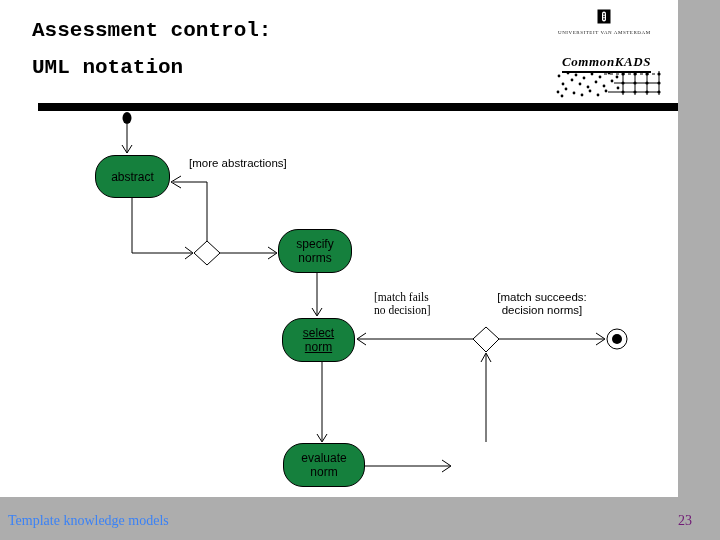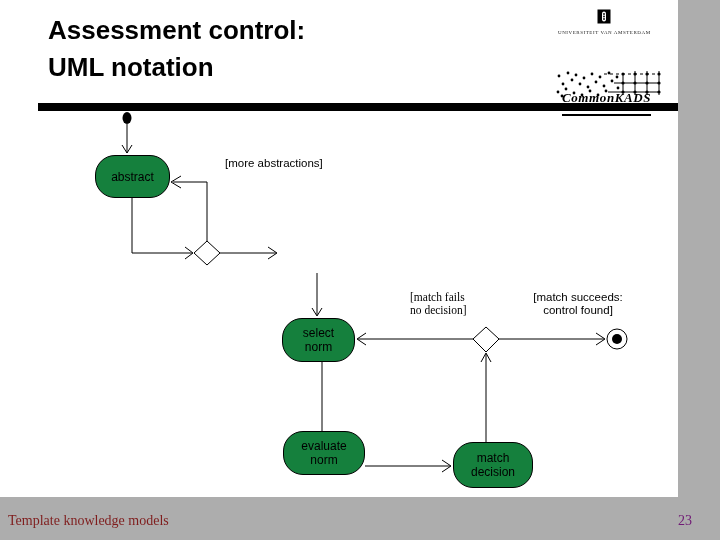--- a/index.html
+++ b/index.html
@@ -2,49 +2,49 @@
 <html><head>
 <meta charset="utf-8">
 <style>
   html,body { margin:0; padding:0; background:#888; }
   .slide {
     position:relative; width:720px; height:540px; background:#ffffff;
     overflow:hidden; font-family:"Liberation Sans", sans-serif; color:#000;
   }
   .right-strip { position:absolute; top:0; right:0; width:42px; height:540px; background:#adadad; }
   .footer-bar  { position:absolute; left:0; top:497px; width:720px; height:43px; background:#adadad; }
-  .footer-text { position:absolute; left:8px; top:513px; font:14px "Liberation Serif", serif; color:#7f1d1d; }
+  .footer-text { position:absolute; left:8px; top:513px; font:14px "Liberation Serif", serif; color:#3b82f6; }
   .page-number { position:absolute; right:28px; top:513px; font:14px "Liberation Serif", serif; color:#701a75; }
 
   .slide-title {
-    position:absolute; left:48px; top:12px;
-    font-size:26px; font-weight:700; line-height:37px; letter-spacing:0;
-    color:#000; white-space:pre-line;
+    position:absolute; left:32px; top:12px;
+    font-size:21px; font-weight:700; line-height:37px; letter-spacing:0;
+    color:#000; white-space:pre-line;font-family:Liberation Mono, monospace;
   }
   .title-rule { position:absolute; left:38px; top:103px; width:642px; height:8px; background:#000; }
 
   .uva-logo   { position:absolute; left:558px; top:9px; width:92px; text-align:center; }
   .uva-name   { margin-top:2px; font:5px "Liberation Serif", serif; letter-spacing:0.55px; color:#222; white-space:nowrap; }
   .ck-wordmark {
     position:absolute; left:562px; top:54px;
     font:italic 700 13px "Liberation Serif", serif; letter-spacing:0.6px;
-    border-bottom:2px solid #000; padding-bottom:8px; color:#000;margin-top:36px;
+    border-bottom:2px solid #000; padding-bottom:1px; color:#000;
   }
   .ck-pattern { position:absolute; left:556px; top:70px; }
 
   .diagram-svg { position:absolute; left:0; top:0; }
 
   .node {
     position:absolute; box-sizing:border-box;
     border:1px solid #000; border-radius:20px; background:#15803d;
     display:flex; align-items:center; justify-content:center;
     text-align:center; font-size:12px; line-height:14px; white-space:pre-line;
   }
   .guard {
-    position:absolute; font-size:11.5px; line-height:13px; white-space:pre-line; color:#000;margin-left:36px;
+    position:absolute; font-size:11.5px; line-height:13px; white-space:pre-line; color:#000;
   }
 </style>
 </head>
 <body>
 
 <div class="slide">
 
   <div class="slide-title">Assessment control:
 UML notation</div>
   <div class="title-rule"></div>
@@ -171,31 +171,31 @@
     <polygon points="194,253 207,241 220,253 207,265" fill="#fff" stroke="#000"></polygon>
     <polygon points="473,339 486,327 499,339 486,352" fill="#fff" stroke="#000"></polygon>
 
     <g>
       <circle cx="617" cy="339" r="10" fill="#fff" stroke="#000"></circle>
       <circle cx="617" cy="339" r="5" fill="#000"></circle>
     </g>
   </svg>
 
   <div class="node" style="left:95px;  top:155px; width:75px; height:43px;">abstract</div>
-  <div class="node" style="left:282px; top:318px; width:73px; height:44px;">select
+  <div class="node" style="left:278px; top:229px; width:74px; height:44px;">specify
+norms</div>
+  <div class="node" style="left:282px; top:318px; width:73px; height:44px;text-decoration:underline;">select
 norm</div>
-  <div class="node" style="left:283px; top:431px; width:82px; height:44px;">evaluate
+  <div class="node" style="left:283px; top:443px; width:82px; height:44px;">evaluate
 norm</div>
-  <div class="node" style="left:453px; top:442px; width:80px; height:46px;">match
-decision</div>
 
   <div class="guard" style="left:189px; top:157px; white-space:nowrap;">[more abstractions]</div>
   <div class="guard" style="left:374px; top:291px;font-family:Liberation Serif, serif;">[match fails
 no decision]</div>
   <div class="guard" style="left:492px; top:291px; width:100px; text-align:center;">[match succeeds:
-control found]</div>
+decision norms]</div>
 
   <div class="footer-bar"></div>
   <div class="right-strip"></div>
   <div class="footer-text">Template knowledge models</div>
   <div class="page-number">23</div>
 
 </div>
 
 </body></html>

